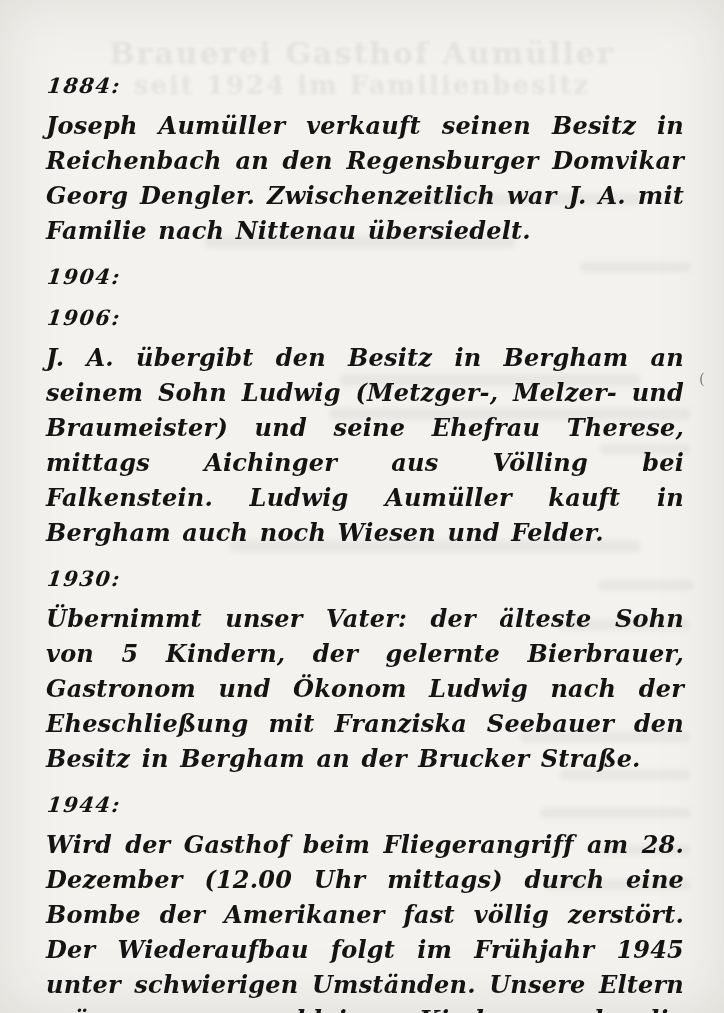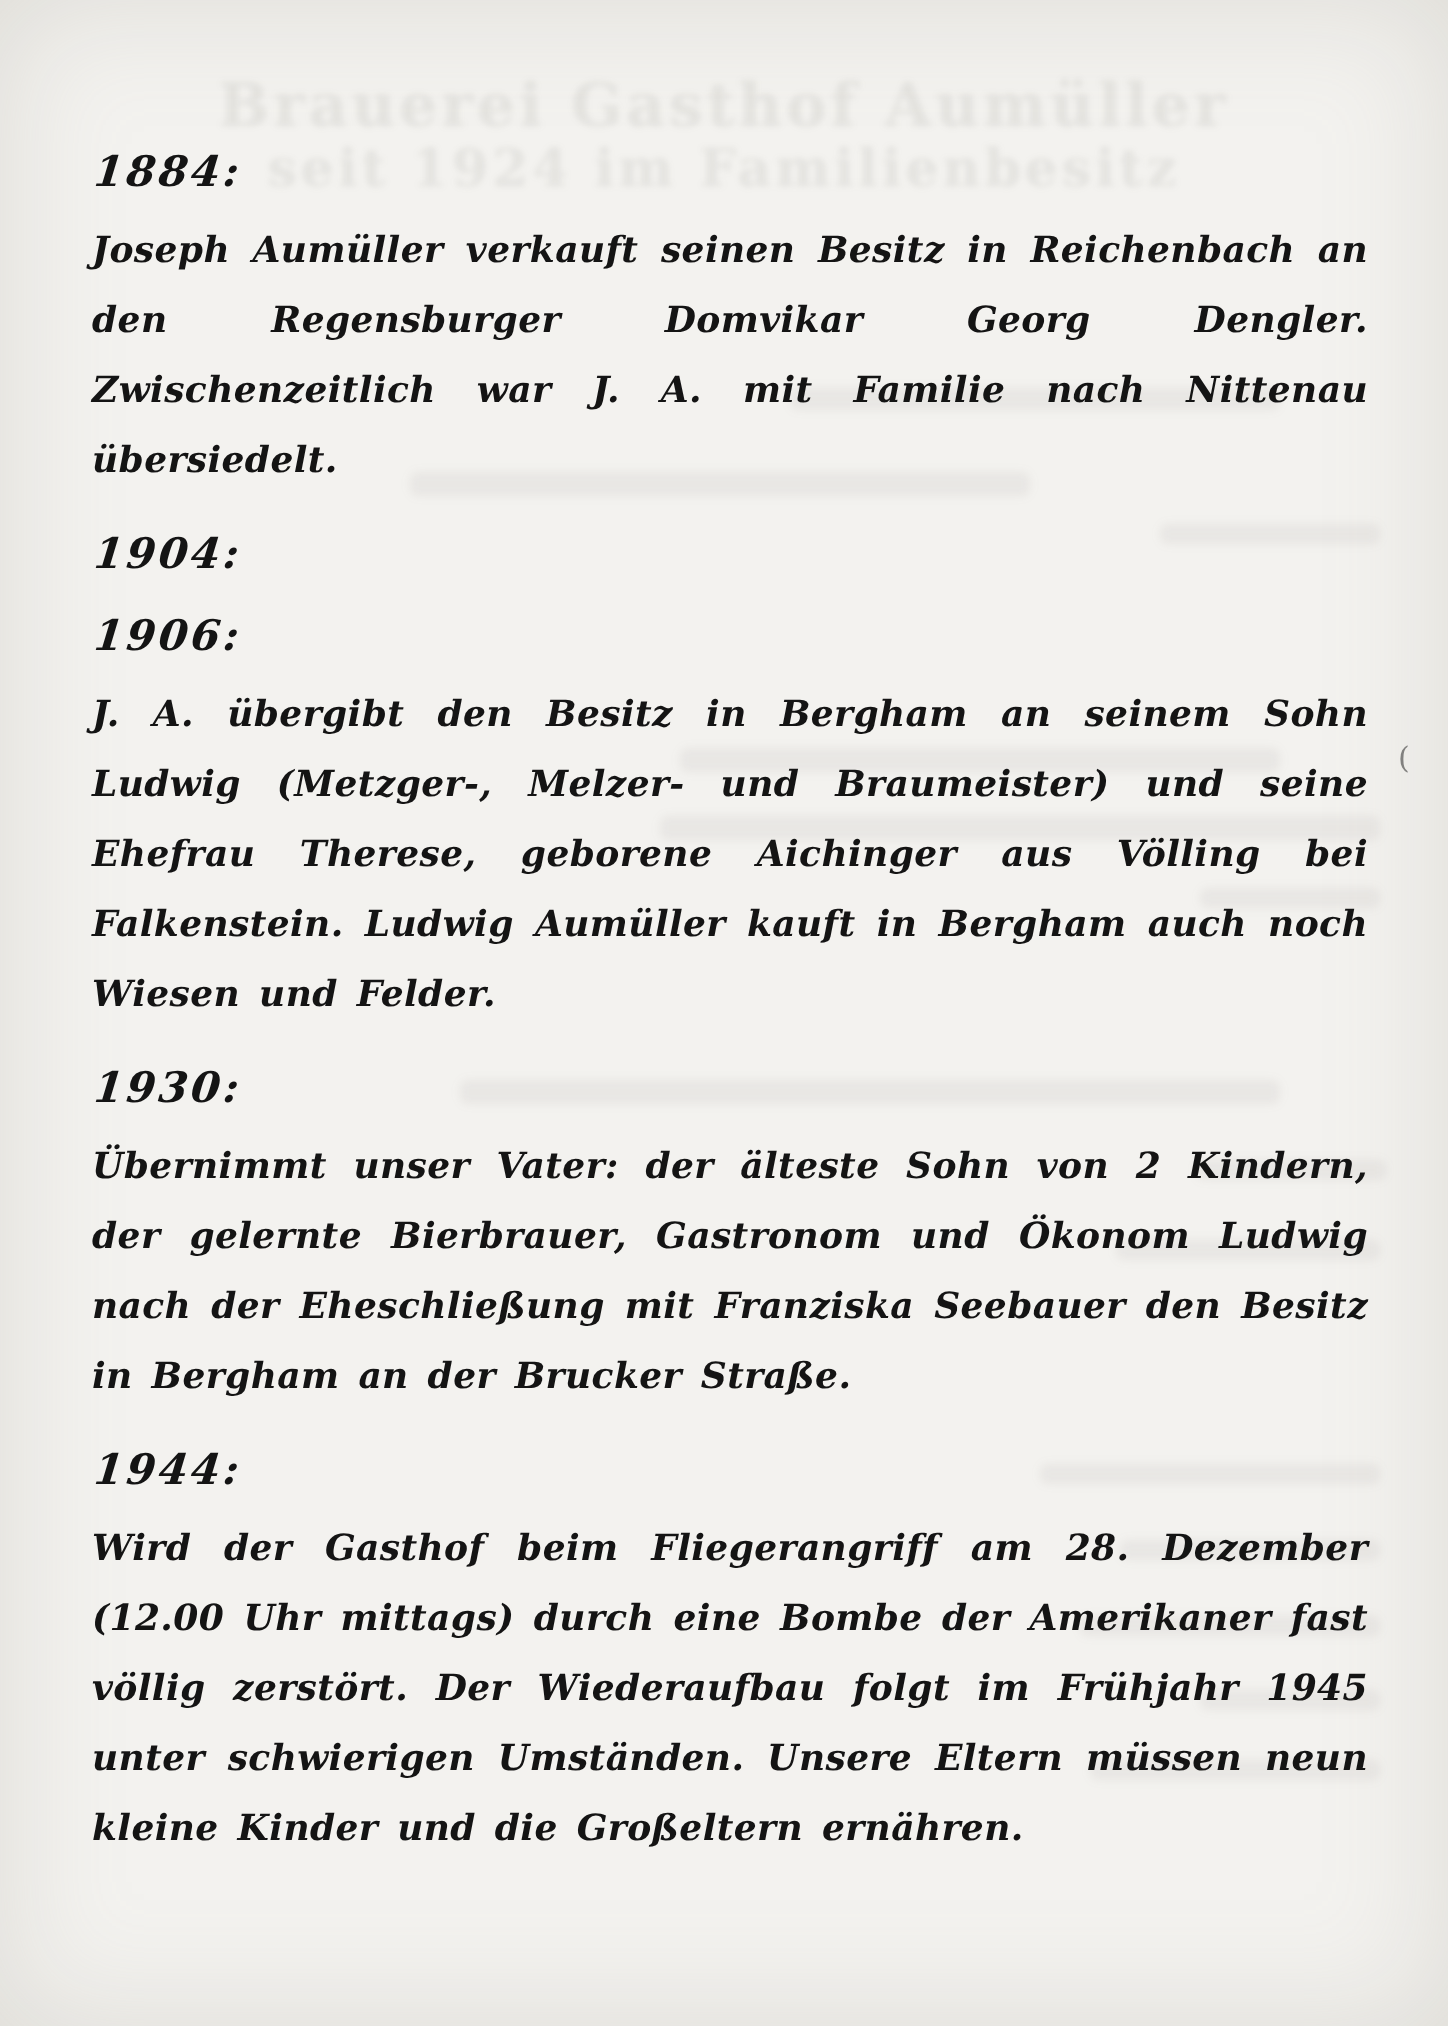--- a/index.html
+++ b/index.html
@@ -62,21 +62,21 @@
     font-size: 21px;
     line-height: 24px;
     font-style: italic;
     font-weight: bold;
     letter-spacing: 1.5px;
     transform: skewX(-6deg);
     transform-origin: left bottom;
   }
   .body-text {
     margin: 0;
-    font-size: 18px;
+    font-size: 24px;
     line-height: 35px;
     font-style: italic;
     font-weight: bold;
     text-align: justify;
     word-spacing: 3px;
     letter-spacing: 0.2px;
   }
 </style>
 </head>
 <body>
@@ -111,26 +111,26 @@
       <h2 class="year">1884:</h2>
       <p class="body-text">Joseph  Aumüller verkauft seinen Besitz in Reichenbach an den Regensburger Domvikar Georg Dengler. Zwischenzeitlich war J. A. mit Familie nach Nittenau übersiedelt.</p>
     </section>
 
     <section class="entry">
       <h2 class="year">1904:</h2>
     </section>
 
     <section class="entry">
       <h2 class="year">1906:</h2>
-      <p class="body-text">J. A. übergibt den Besitz in Bergham an seinem Sohn Ludwig (Metzger-, Melzer- und Braumeister) und seine Ehefrau Therese, geborene Aichinger aus Völling bei Falkenstein. Ludwig Aumüller kauft in Bergham auch noch Wiesen und Felder.</p>
+      <p class="body-text">J. A. übergibt den Besitz in Bergham an seinem Sohn Ludwig (Metzger-, Melzer- und Braumeister) und seine Ehefrau Therese, mittags Aichinger aus Völling bei Falkenstein. Ludwig Aumüller kauft in Bergham auch noch Wiesen und Felder.</p>
     </section>
 
     <section class="entry">
       <h2 class="year">1930:</h2>
-      <p class="body-text">Übernimmt unser Vater: der älteste Sohn von 2 Kindern, der gelernte Bierbrauer, Gastronom und Ökonom Ludwig nach der Eheschließung mit Franziska Seebauer den Besitz in Bergham an der Brucker Straße.</p>
+      <p class="body-text">Übernimmt unser Vater: der älteste Sohn von 5 Kindern, der gelernte Bierbrauer, Gastronom und Ökonom Ludwig nach der Eheschließung mit Franziska Seebauer den Besitz in Bergham an der Brucker Straße.</p>
     </section>
 
     <section class="entry">
       <h2 class="year">1944:</h2>
       <p class="body-text">Wird der Gasthof beim Fliegerangriff am 28. Dezember (12.00 Uhr mittags) durch eine Bombe der Amerikaner fast völlig zerstört. Der Wiederaufbau folgt im Frühjahr 1945 unter schwierigen Umständen. Unsere Eltern müssen neun kleine Kinder und die Großeltern ernähren.</p>
     </section>
 
   </div>
 </div>
 

